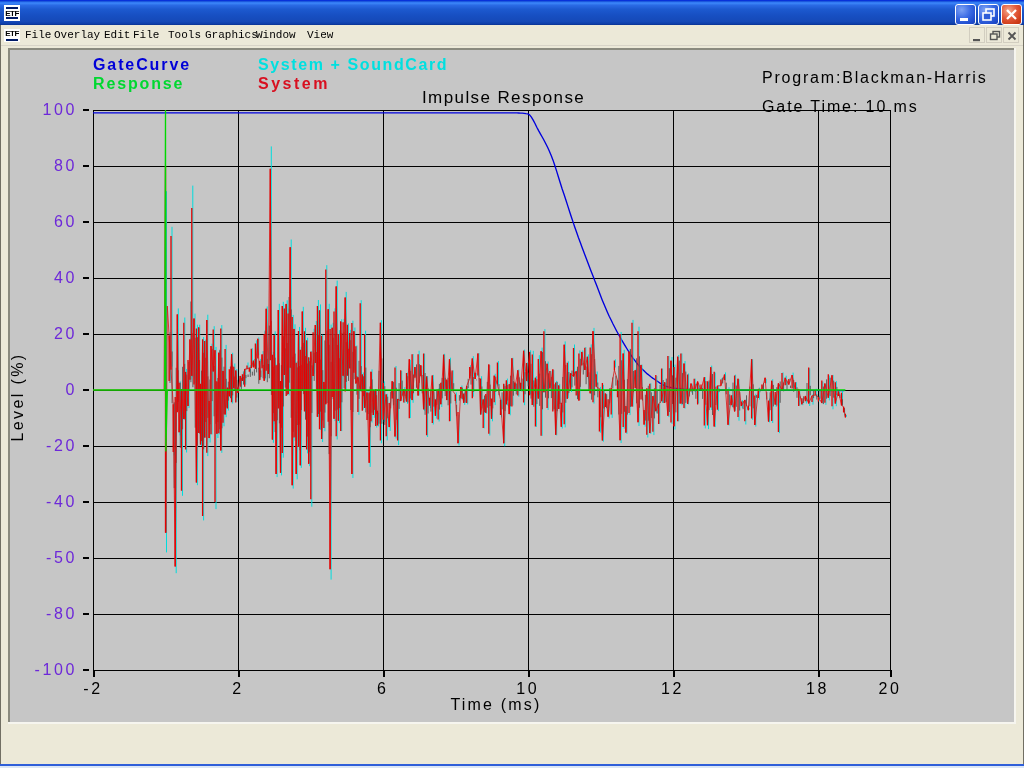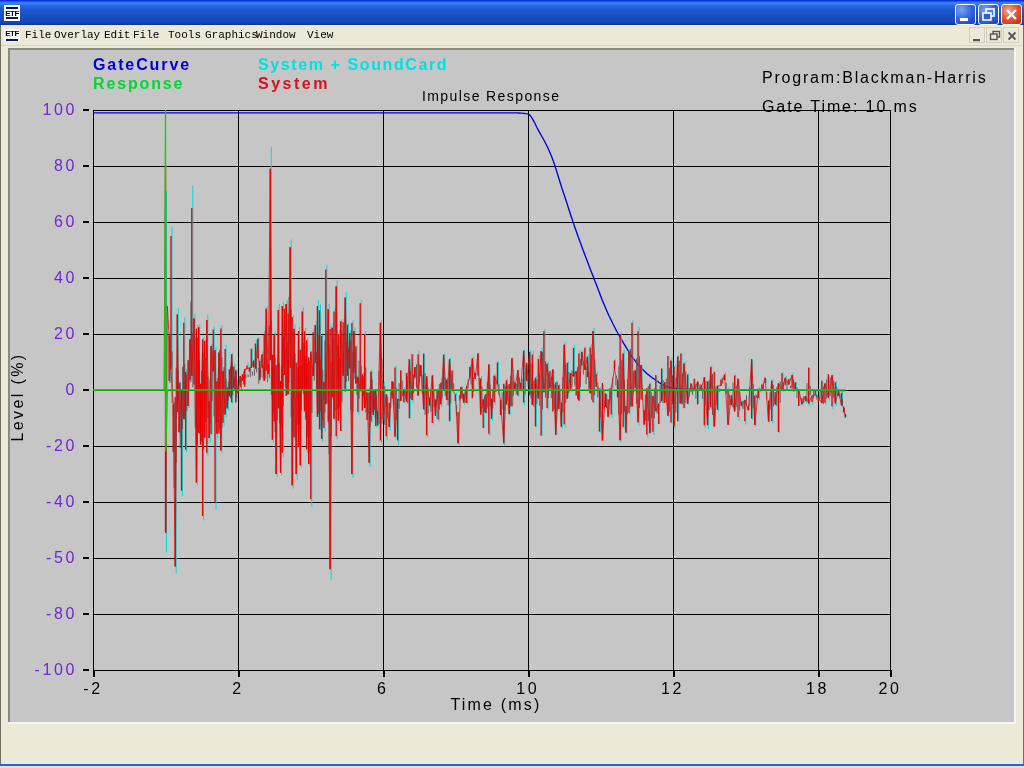--- a/index.html
+++ b/index.html
@@ -112,21 +112,21 @@
 <div class="bord-l"></div>
 <div class="chart"></div>
 <div class="bord-b"></div>
 <div class="bord-r"></div>
 <div class="leg" style="left:93px; top:56px; color:#0000d8; letter-spacing:1.9px">GateCurve</div>
 <div class="leg" style="left:93px; top:75px; color:#00d830; letter-spacing:1.85px">Response</div>
 <div class="leg" style="left:258px; top:56px; color:#00e0e0; letter-spacing:1.6px">System + SoundCard</div>
 <div class="leg" style="left:258px; top:75px; color:#d81020; letter-spacing:2.5px">System</div>
 <div class="note" style="top:69px; letter-spacing:1.8px">Program:Blackman-Harris</div>
 <div class="note" style="top:98px; letter-spacing:1.9px">Gate Time: 10 ms</div>
-<div style="position:absolute; left:422px; top:88px; font-size:14px; letter-spacing:1.4px; color:#000">Impulse Response</div>
+<div style="position:absolute; left:422px; top:88px; font-size:17px; letter-spacing:1.4px; color:#000">Impulse Response</div>
 <div style="position:absolute; left:-53px; top:389px; width:140px; height:16px; text-align:center; font-size:16px; letter-spacing:2.4px; color:#000; transform:rotate(-90deg); transform-origin:center;">Level (%)</div>
 <div class="ylab" style="top:101px">100</div>
 <div class="ylab" style="top:157px">80</div>
 <div class="ylab" style="top:213px">60</div>
 <div class="ylab" style="top:269px">40</div>
 <div class="ylab" style="top:325px">20</div>
 <div class="ylab" style="top:381px">0</div>
 <div class="ylab" style="top:437px">-20</div>
 <div class="ylab" style="top:493px">-40</div>
 <div class="ylab" style="top:549px">-50</div>

